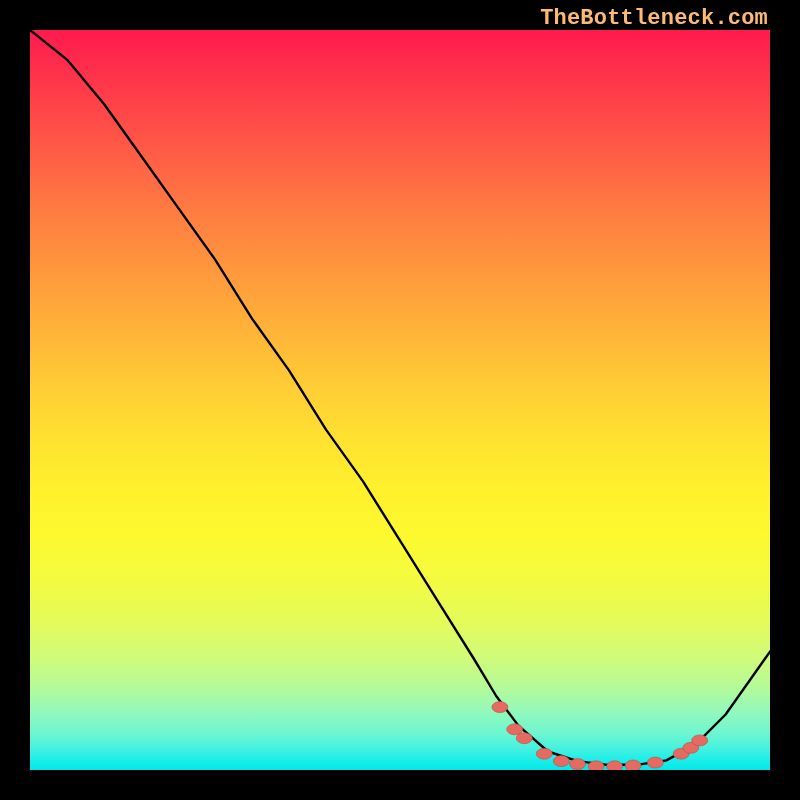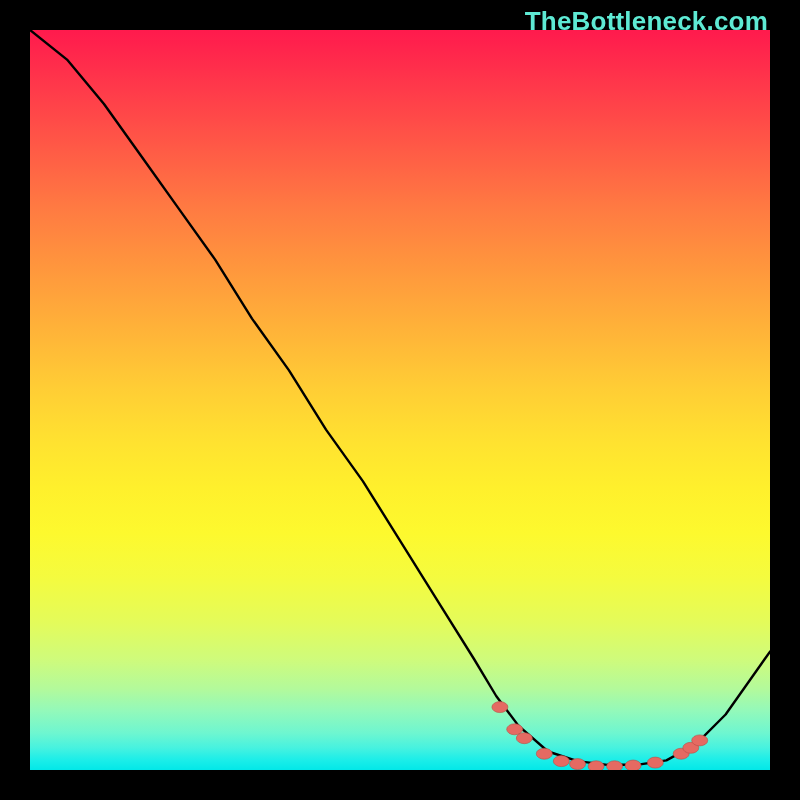--- a/index.html
+++ b/index.html
@@ -42,24 +42,24 @@
       #6ef6d0 95%,
       #47f2df 97%,
       #1feee8 98.5%,
       #02e8e8 100%
     );
   }
   .watermark {
     position: absolute;
     top: 6px;
     right: 32px;
-    font-family: Liberation Sans, sans-serif;
-    font-size: 26px;
+    font-family: Liberation Mono, monospace;
+    font-size: 22px;
     font-weight: 600;
-    color: #5eead4;
+    color: #fdba74;
     letter-spacing: 0.2px;
   }
   svg.curve {
     position: absolute;
     left: 0;
     top: 0;
     width: 740px;
     height: 740px;
   }
 </style>

